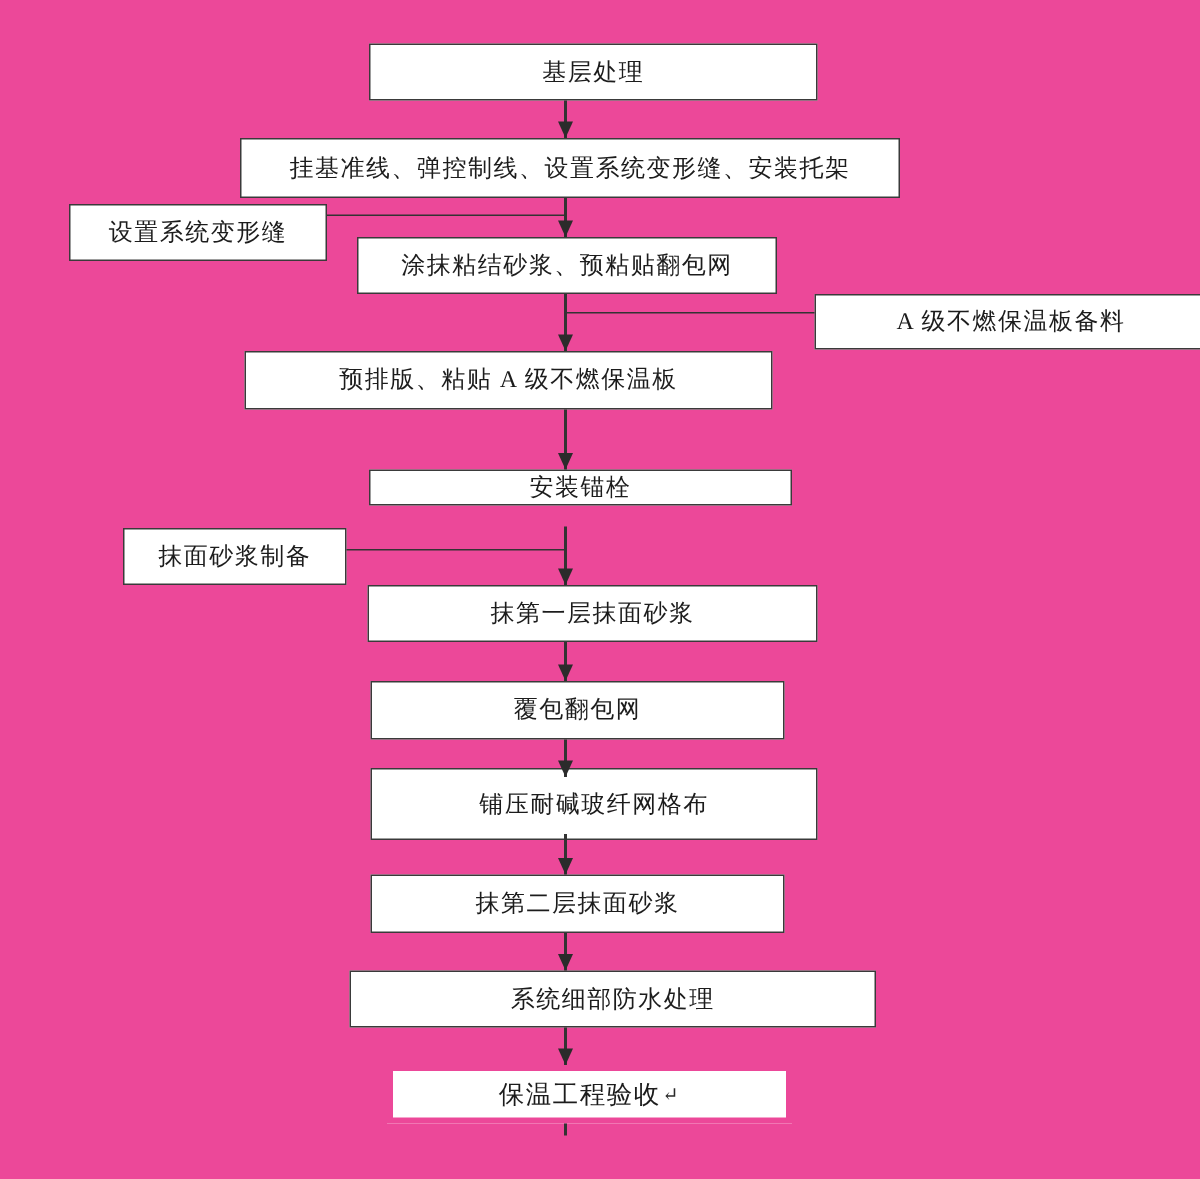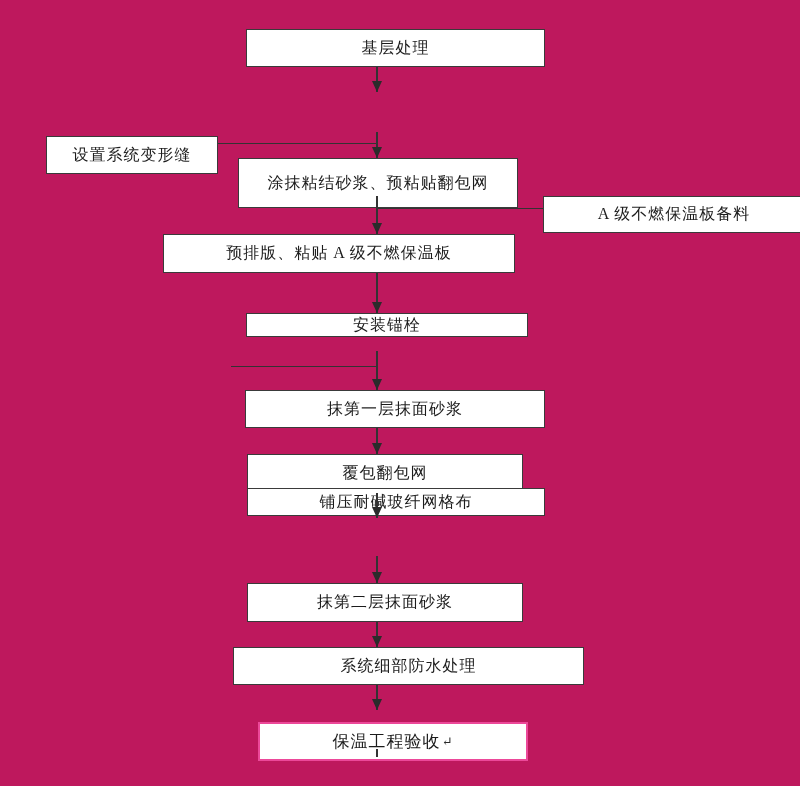--- a/index.html
+++ b/index.html
@@ -5,40 +5,39 @@
   html, body {
     margin: 0;
     padding: 0;
     background: #ffffff;
     font-family: "Liberation Serif", "DejaVu Serif", serif;
   }
   .stage {
     position: relative;
     width: 800px;
     height: 786px;
-    background: #be185d;
+    background: #ec4899;
     overflow: hidden;
   }
   .box {
     position: absolute;
     box-sizing: border-box;
     border: 1.5px solid #3a3a3a;
     background: #ffffff;
     display: flex;
     align-items: center;
     justify-content: center;
     font-size: 16px;
     color: #1c1c1c;
     letter-spacing: 1px;
     white-space: nowrap;
   }
   .box.final {
-    border: 2px solid #ec4899;
+    border: 4px solid #ec4899;
     font-size: 17px;
-    margin-top: 12px;
   }
   .ret {
     font-size: 13px;
     color: #2a2a2a;
     margin-left: 1px;
   }
   .vline {
     position: absolute;
     width: 1.5px;
     background: #333333;
@@ -59,42 +58,45 @@
 </style>
 </head>
 <body>
 
 <div class="stage">
 
   <div class="box" style="left:246px;top:29px;width:299px;height:38px">
     <span>基层处理</span>
   </div>
 
+  <div class="box" style="left:160px;top:92px;width:440px;height:40px">
+    <span>挂基准线、弹控制线、设置系统变形缝、安装托架</span>
+  </div>
 
-  <div class="box" style="left:238px;top:158px;width:280px;height:50px">
+  <div class="box" style="left:238px;top:158px;width:280px;height:38px">
     <span>涂抹粘结砂浆、预粘贴翻包网</span>
   </div>
 
   <div class="box" style="left:163px;top:234px;width:352px;height:39px">
     <span>预排版、粘贴 A 级不燃保温板</span>
   </div>
 
   <div class="box" style="left:246px;top:313px;width:282px;height:24px">
     <span>安装锚栓</span>
   </div>
 
   <div class="box" style="left:245px;top:390px;width:300px;height:38px">
     <span>抹第一层抹面砂浆</span>
   </div>
 
   <div class="box" style="left:247px;top:454px;width:276px;height:39px">
     <span>覆包翻包网</span>
   </div>
 
-  <div class="box" style="left:247px;top:488px;width:298px;height:28px">
+  <div class="box" style="left:247px;top:512px;width:298px;height:48px">
     <span>铺压耐碱玻纤网格布</span>
   </div>
 
   <div class="box" style="left:247px;top:583px;width:276px;height:39px">
     <span>抹第二层抹面砂浆</span>
   </div>
 
   <div class="box" style="left:233px;top:647px;width:351px;height:38px">
     <span>系统细部防水处理</span>
   </div>
@@ -105,20 +107,23 @@
   </div>
 
   <div class="box" style="left:46px;top:136px;width:172px;height:38px">
     <span>设置系统变形缝</span>
   </div>
 
   <div class="box" style="left:543px;top:196px;width:262px;height:37px">
     <span>A 级不燃保温板备料</span>
   </div>
 
+  <div class="box" style="left:82px;top:352px;width:149px;height:38px">
+    <span>抹面砂浆制备</span>
+  </div>
 
   <div class="vline" style="left:376px;top:67px;height:25px"></div>
   <div class="vline" style="left:376px;top:132px;height:26px"></div>
   <div class="vline" style="left:376px;top:196px;height:38px"></div>
   <div class="vline" style="left:376px;top:273px;height:40px"></div>
   <div class="vline" style="left:376px;top:351px;height:39px"></div>
   <div class="vline" style="left:376px;top:428px;height:26px"></div>
   <div class="vline" style="left:376px;top:493px;height:25px"></div>
   <div class="vline" style="left:376px;top:556px;height:27px"></div>
   <div class="vline" style="left:376px;top:622px;height:25px"></div>

